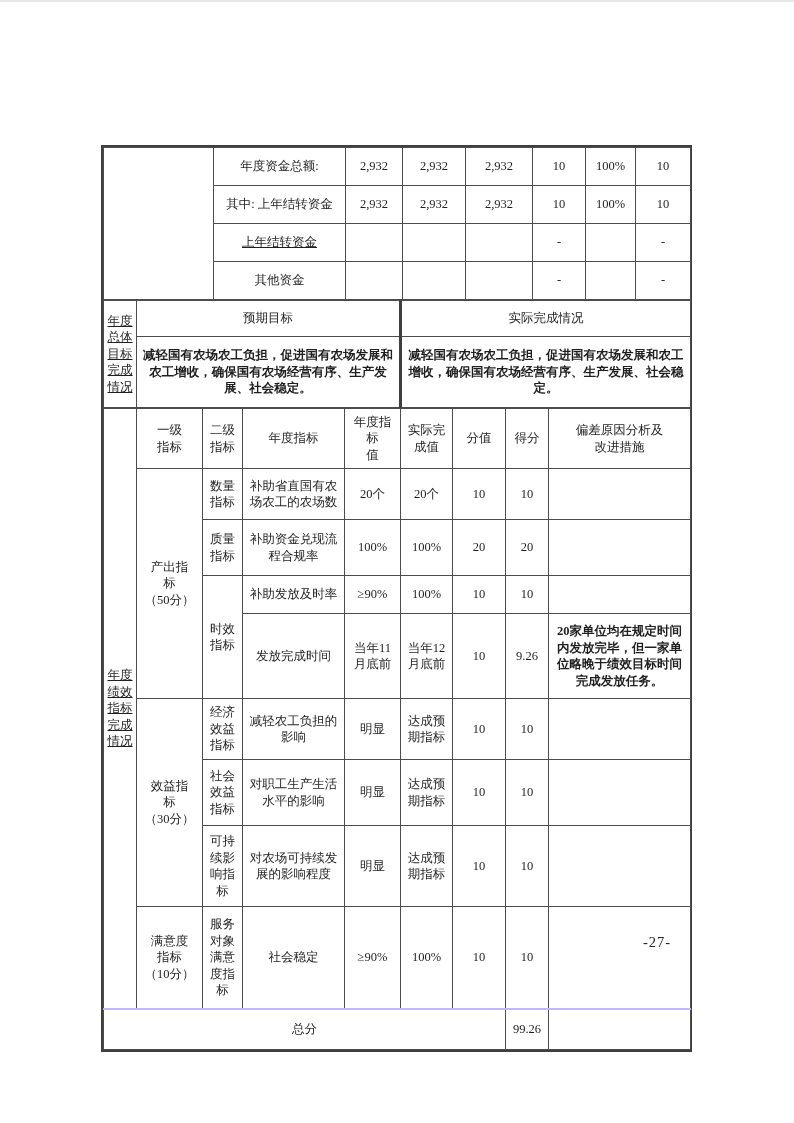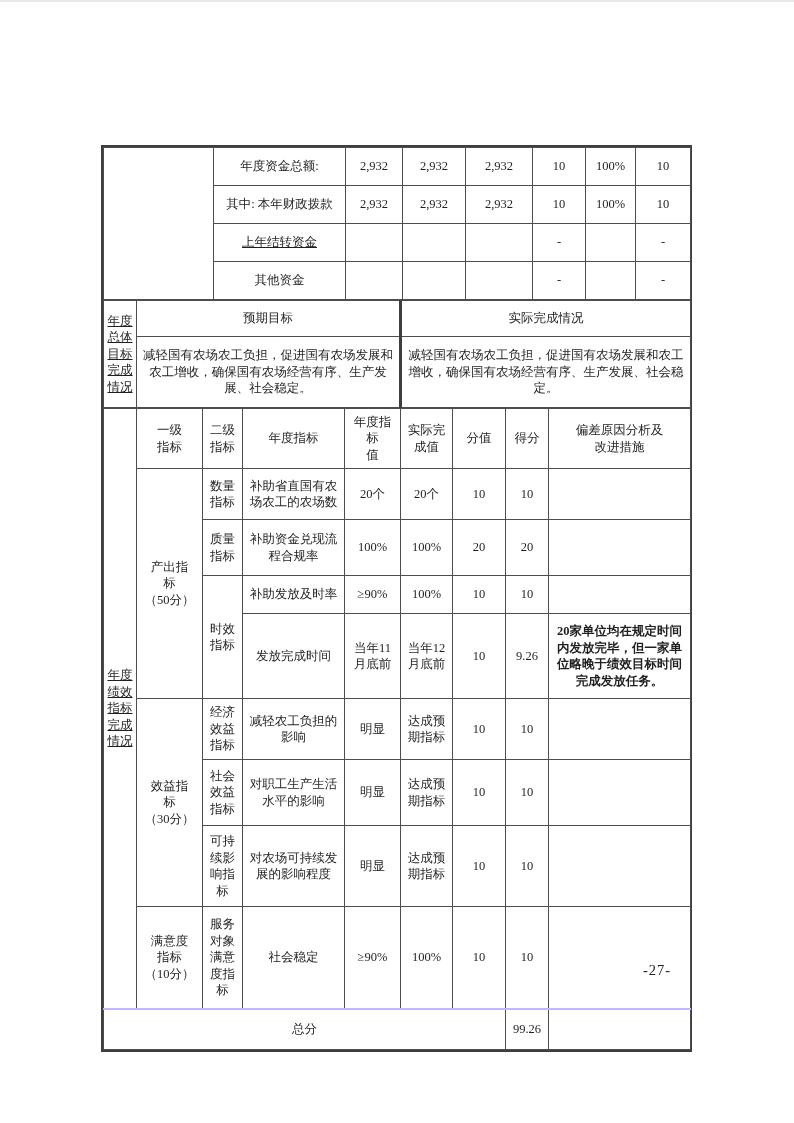--- a/index.html
+++ b/index.html
@@ -7,42 +7,42 @@
         font-family:"Liberation Serif","DejaVu Serif",serif;color:#1f1f1f;overflow:hidden;}
   .doc{position:absolute;left:101px;top:143px;width:591px;box-sizing:border-box;
        border:2px solid #3f3f3f;background:#fff;}
   table.t{border-collapse:collapse;table-layout:fixed;width:100%;}
   table.t td{border:1px solid #4d4d4d;font-size:12.5px;line-height:1.32;
              text-align:center;vertical-align:middle;padding:2px 3px;
              white-space:pre-line;overflow:hidden;word-break:break-all;}
   
   tr.fr td{height:33px;}
   tr.goal-h td{height:31px;}
-  tr.goal-c td{height:66px;}
+  tr.goal-c td{height:66px;font-weight:bold;}
   tr.ih td{height:55px;}
   tr.r1 td{height:46px;}
   tr.r2 td{height:51px;}
   tr.r3 td{height:33px;}
   tr.r4 td{height:80px;}
   tr.r5 td{height:56px;}
   tr.r6 td{height:61px;}
   tr.r7 td{height:76px;text-align:center;}
   tr.r8 td{height:97px;}
   tr.total-row td{height:35px;border-top:2px solid #c4b5fd;}
   
   .al{text-align:left;}
   .ar{text-align:right;}
   .pad-l{padding-left:5px;}
   .pad-r{padding-right:4px;text-decoration:underline;}
   
   .vlabel{line-height:1.55;padding:1px;text-decoration:underline;}
   .goal-text{line-height:1.6;padding:2px 5px;}
   .thick-left{border-left:3px solid #3f3f3f !important;}
   .remark{line-height:1.5;text-align:left;padding:3px 5px;font-weight:bold;}
-  .page-num{position:absolute;top:960px;left:643px;font-size:14.5px;
+  .page-num{position:absolute;top:932px;left:643px;font-size:14.5px;
             letter-spacing:1px;color:#222;}
 </style>
 </head>
 <body>
 
 <div class="page">
   <div class="doc">
 
     <table class="t">
       <colgroup>
@@ -60,21 +60,21 @@
         <td rowspan="4"></td>
         <td class="al pad-l">年度资金总额:</td>
         <td>2,932</td>
         <td>2,932</td>
         <td>2,932</td>
         <td>10</td>
         <td>100%</td>
         <td>10</td>
       </tr>
       <tr class="fr">
-        <td class="al pad-l">其中: 本年财政拨款</td>
+        <td class="al pad-l">其中: 上年结转资金</td>
         <td>2,932</td>
         <td>2,932</td>
         <td>2,932</td>
         <td>10</td>
         <td>100%</td>
         <td>10</td>
       </tr>
       <tr class="fr">
         <td class="ar pad-r">上年结转资金</td>
         <td></td>

